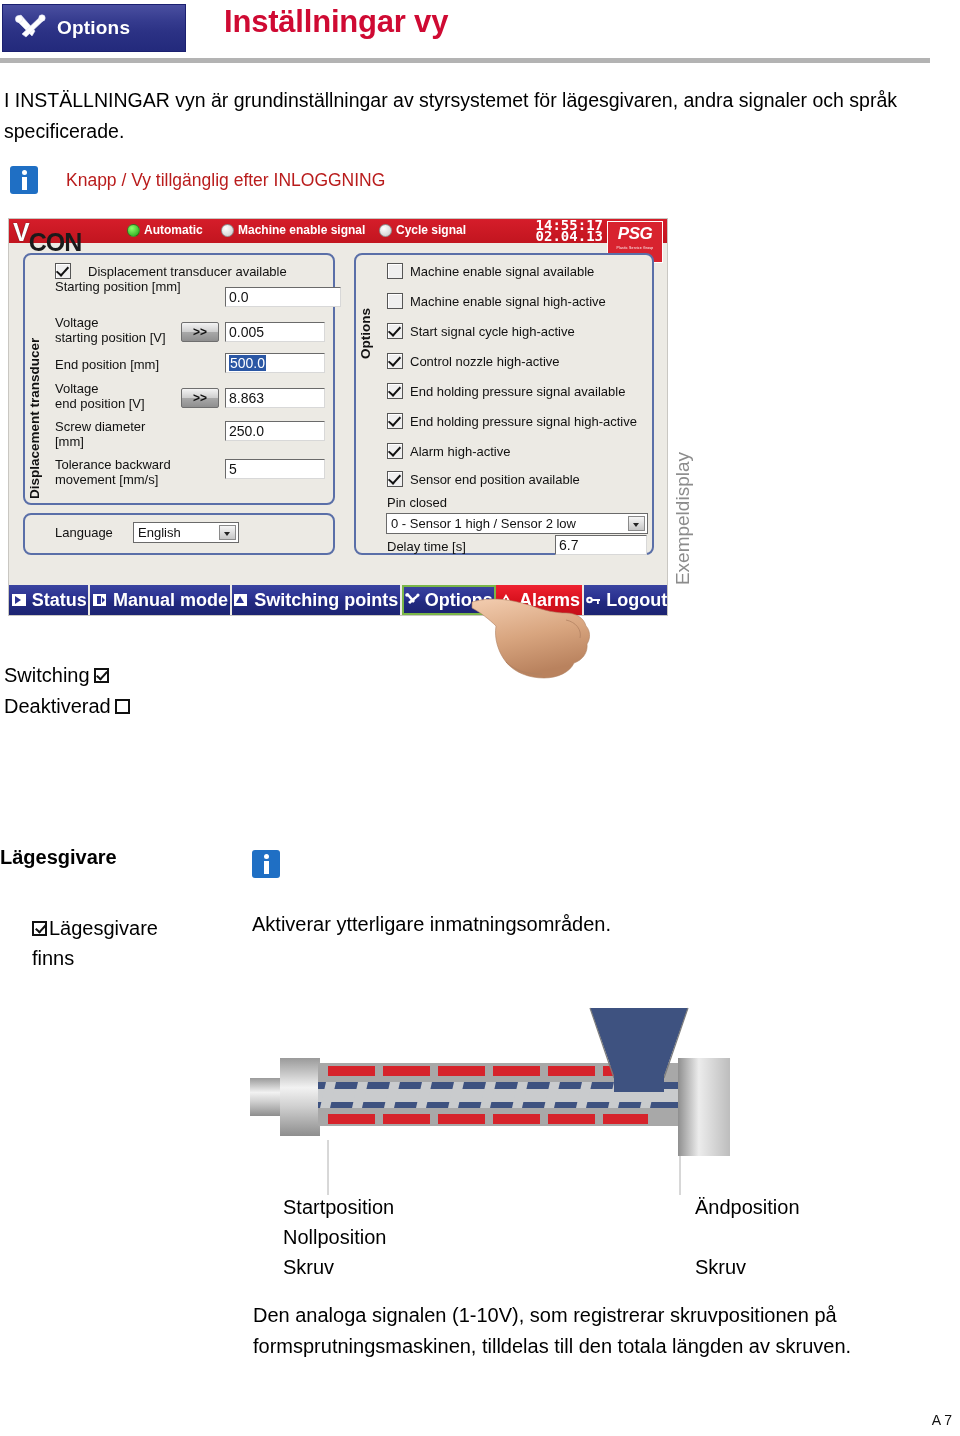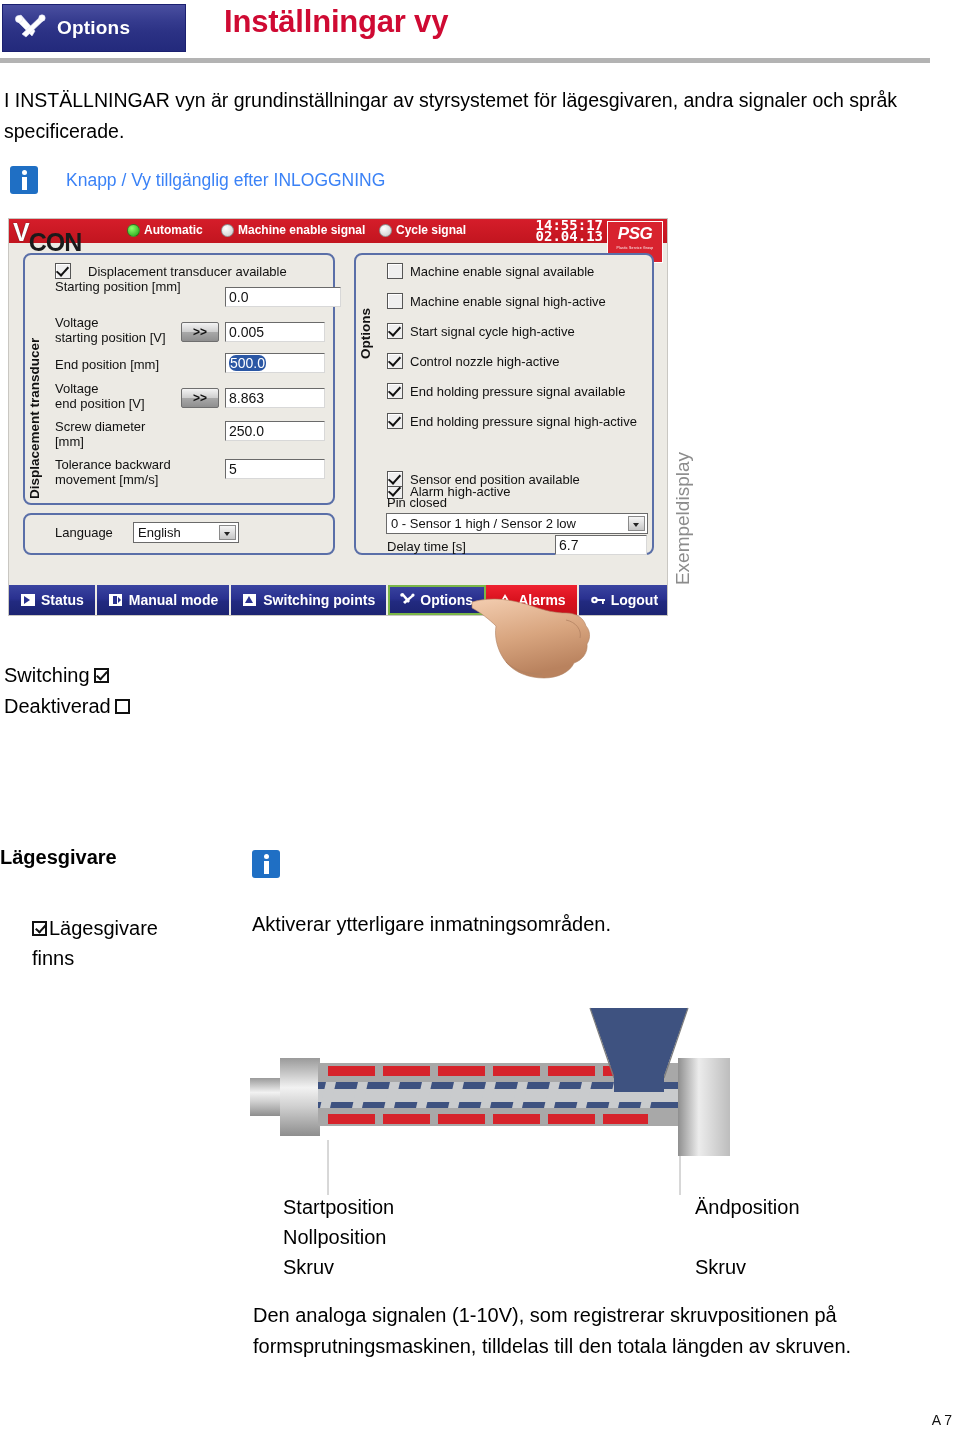--- a/index.html
+++ b/index.html
@@ -95,21 +95,21 @@
   }
   .info-icon::after {
     content: "";
     position: absolute;
     left: 11.5px; top: 11px;
     width: 5px; height: 13px;
     background: #fff;
   }
   .note-text {
     font-size: 17.5px;
-    color: #3b82f6;
+    color: #b91c1c;
     margin-left: 28px;
     line-height: 28px;
   }
 
   
   .app-shot {
     position: absolute;
     left: 8px; top: 218px;
     width: 660px; height: 398px;
     background: #eceae4;
@@ -244,21 +244,20 @@
     line-height: 17px;
   }
   .fvalue.sel {
     color: #ffffff;
     background: #ffffff;
   }
   .fvalue.sel span {
     background: #2b57a4;
     color: #fff;
     padding: 0 1px;
-    border-radius: 7px;
   }
   .arrbtn {
     position: absolute;
     width: 38px; height: 20px;
     background: linear-gradient(to bottom, #f4f4f4 0%, #cfcfcf 48%, #a8a8a8 52%, #8f8f8f 100%);
     border: 1px solid #6f6f6f;
     border-radius: 2px;
     font-size: 12px;
     font-weight: bold;
     color: #111;
@@ -324,21 +323,21 @@
     position: absolute;
     left: 0; bottom: 0;
     width: 660px; height: 30px;
     display: flex;
   }
   .tbtn {
     flex: 1 1 auto;
     background: linear-gradient(to bottom, #3a44a0 0%, #2a3190 45%, #222a80 55%, #1c2372 100%);
     border-right: 2px solid #eceae4;
     color: #fff;
-    font-size: 14px;
+    font-size: 18px;
     font-weight: bold;
     display: flex;
     align-items: center;
     justify-content: center;
     gap: 5px;
     position: relative;
     box-sizing: border-box;
   }
   .tbtn.alarm {
     background: linear-gradient(to bottom, #ef2230 0%, #d9121e 50%, #c5101a 100%);
@@ -605,21 +604,21 @@
     <span>Control nozzle high-active</span>
   </div>
   <div class="cbrow" style="left:378px; top:164px;">
     <span class="cbox checked"></span>
     <span>End holding pressure signal available</span>
   </div>
   <div class="cbrow" style="left:378px; top:194px;">
     <span class="cbox checked"></span>
     <span>End holding pressure signal high-active</span>
   </div>
-  <div class="cbrow" style="left:378px; top:224px;margin-top:40px;">
+  <div class="cbrow" style="left:378px; top:224px;">
     <span class="cbox checked"></span>
     <span>Alarm high-active</span>
   </div>
   <div class="cbrow" style="left:378px; top:252px;">
     <span class="cbox checked"></span>
     <span>Sensor end position available</span>
   </div>
 
   <div class="fieldrow" style="left:378px; top:276px;">
     <span class="flabel">Pin closed</span>

